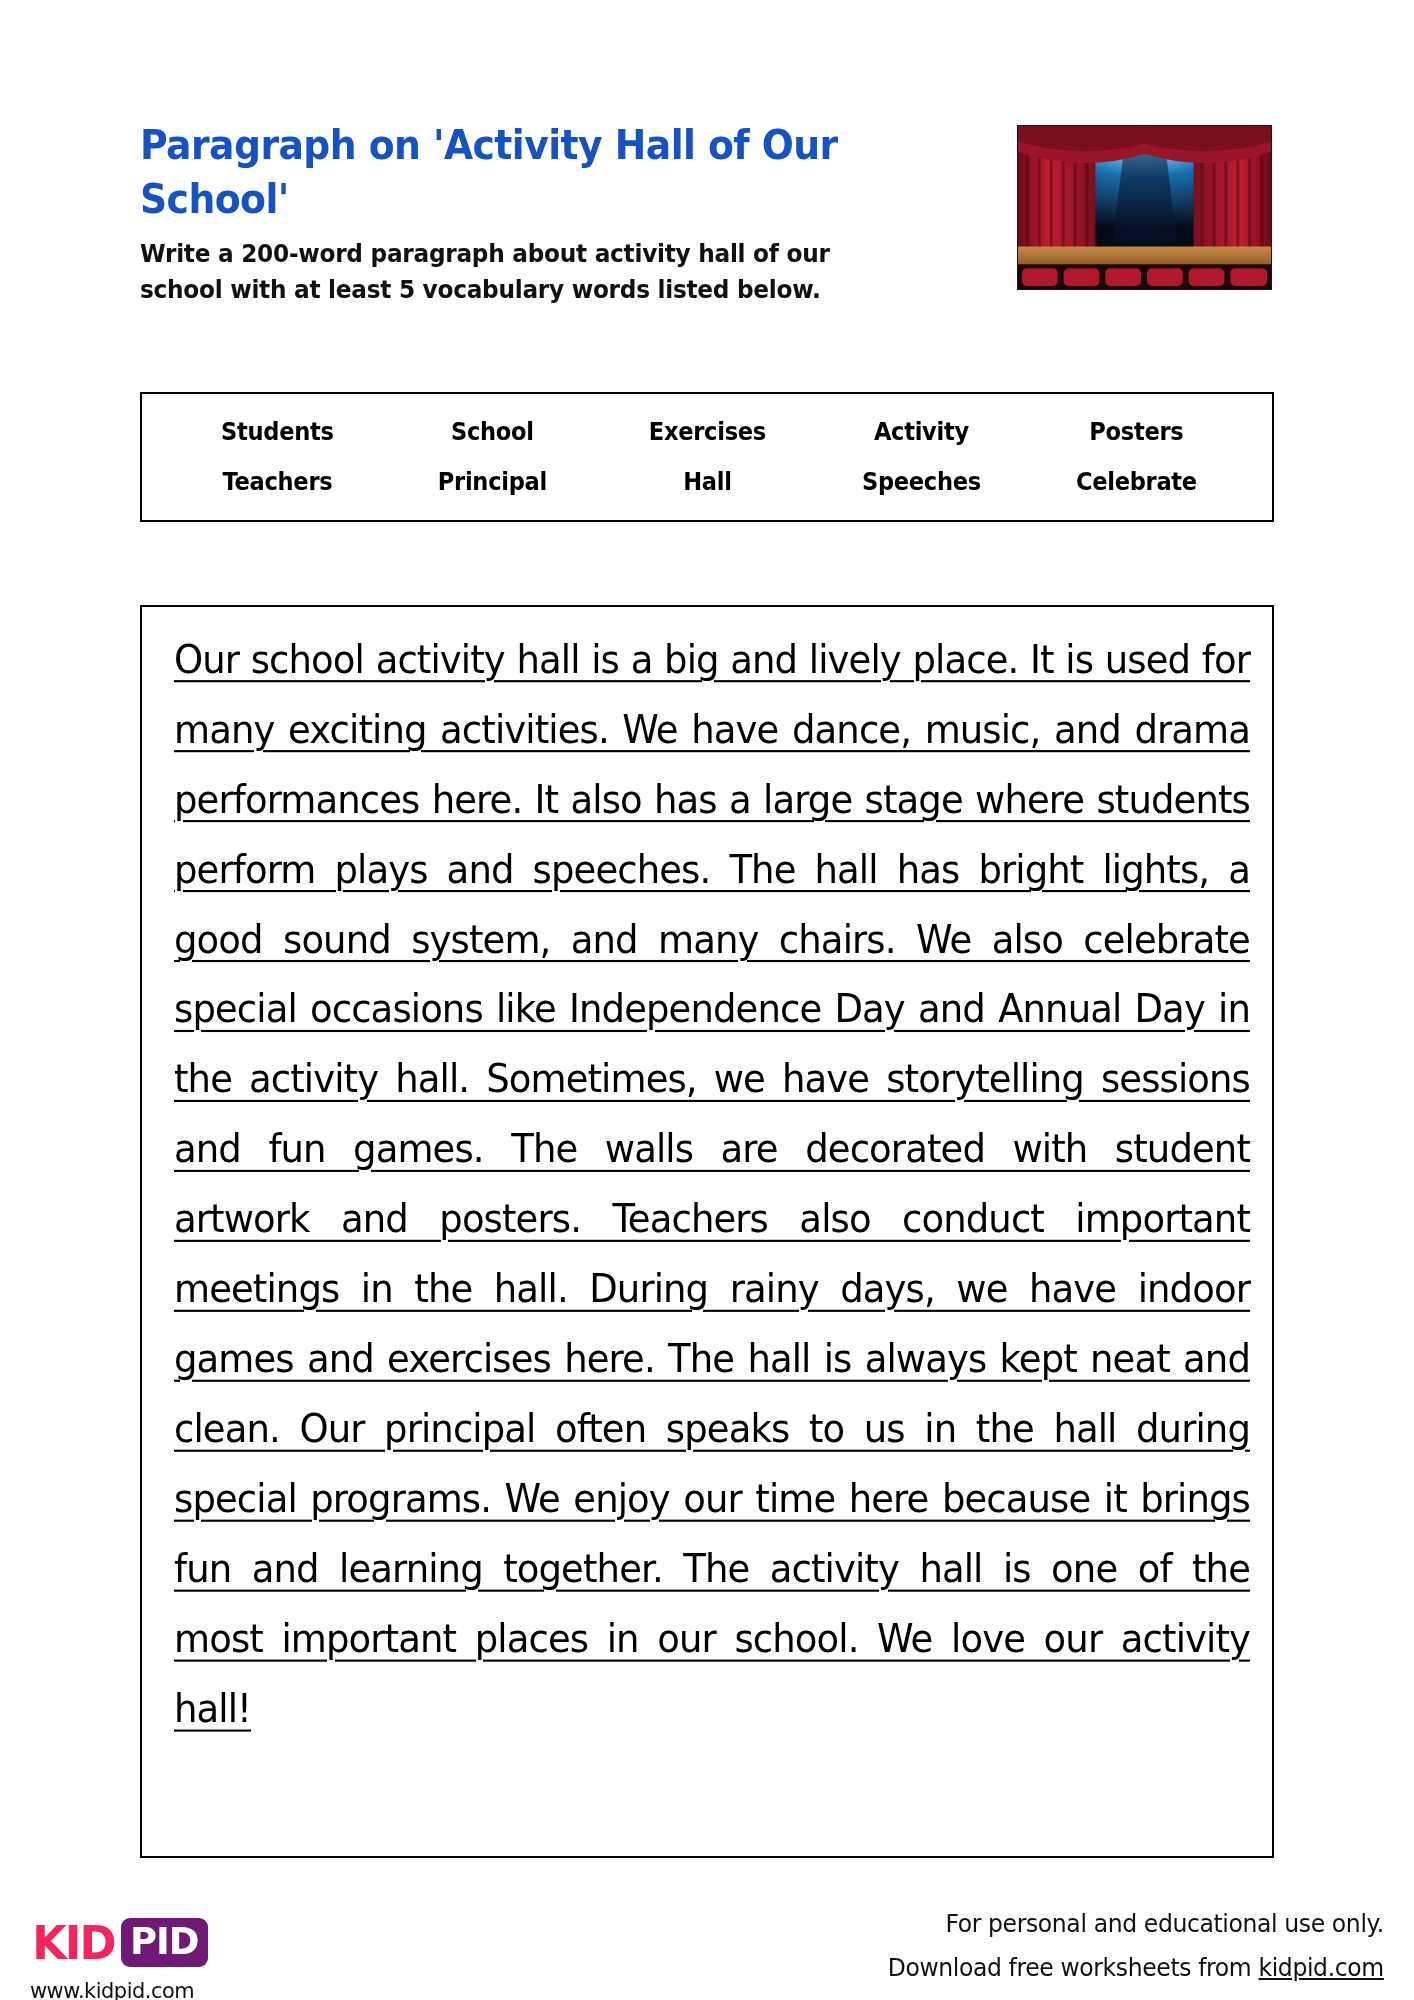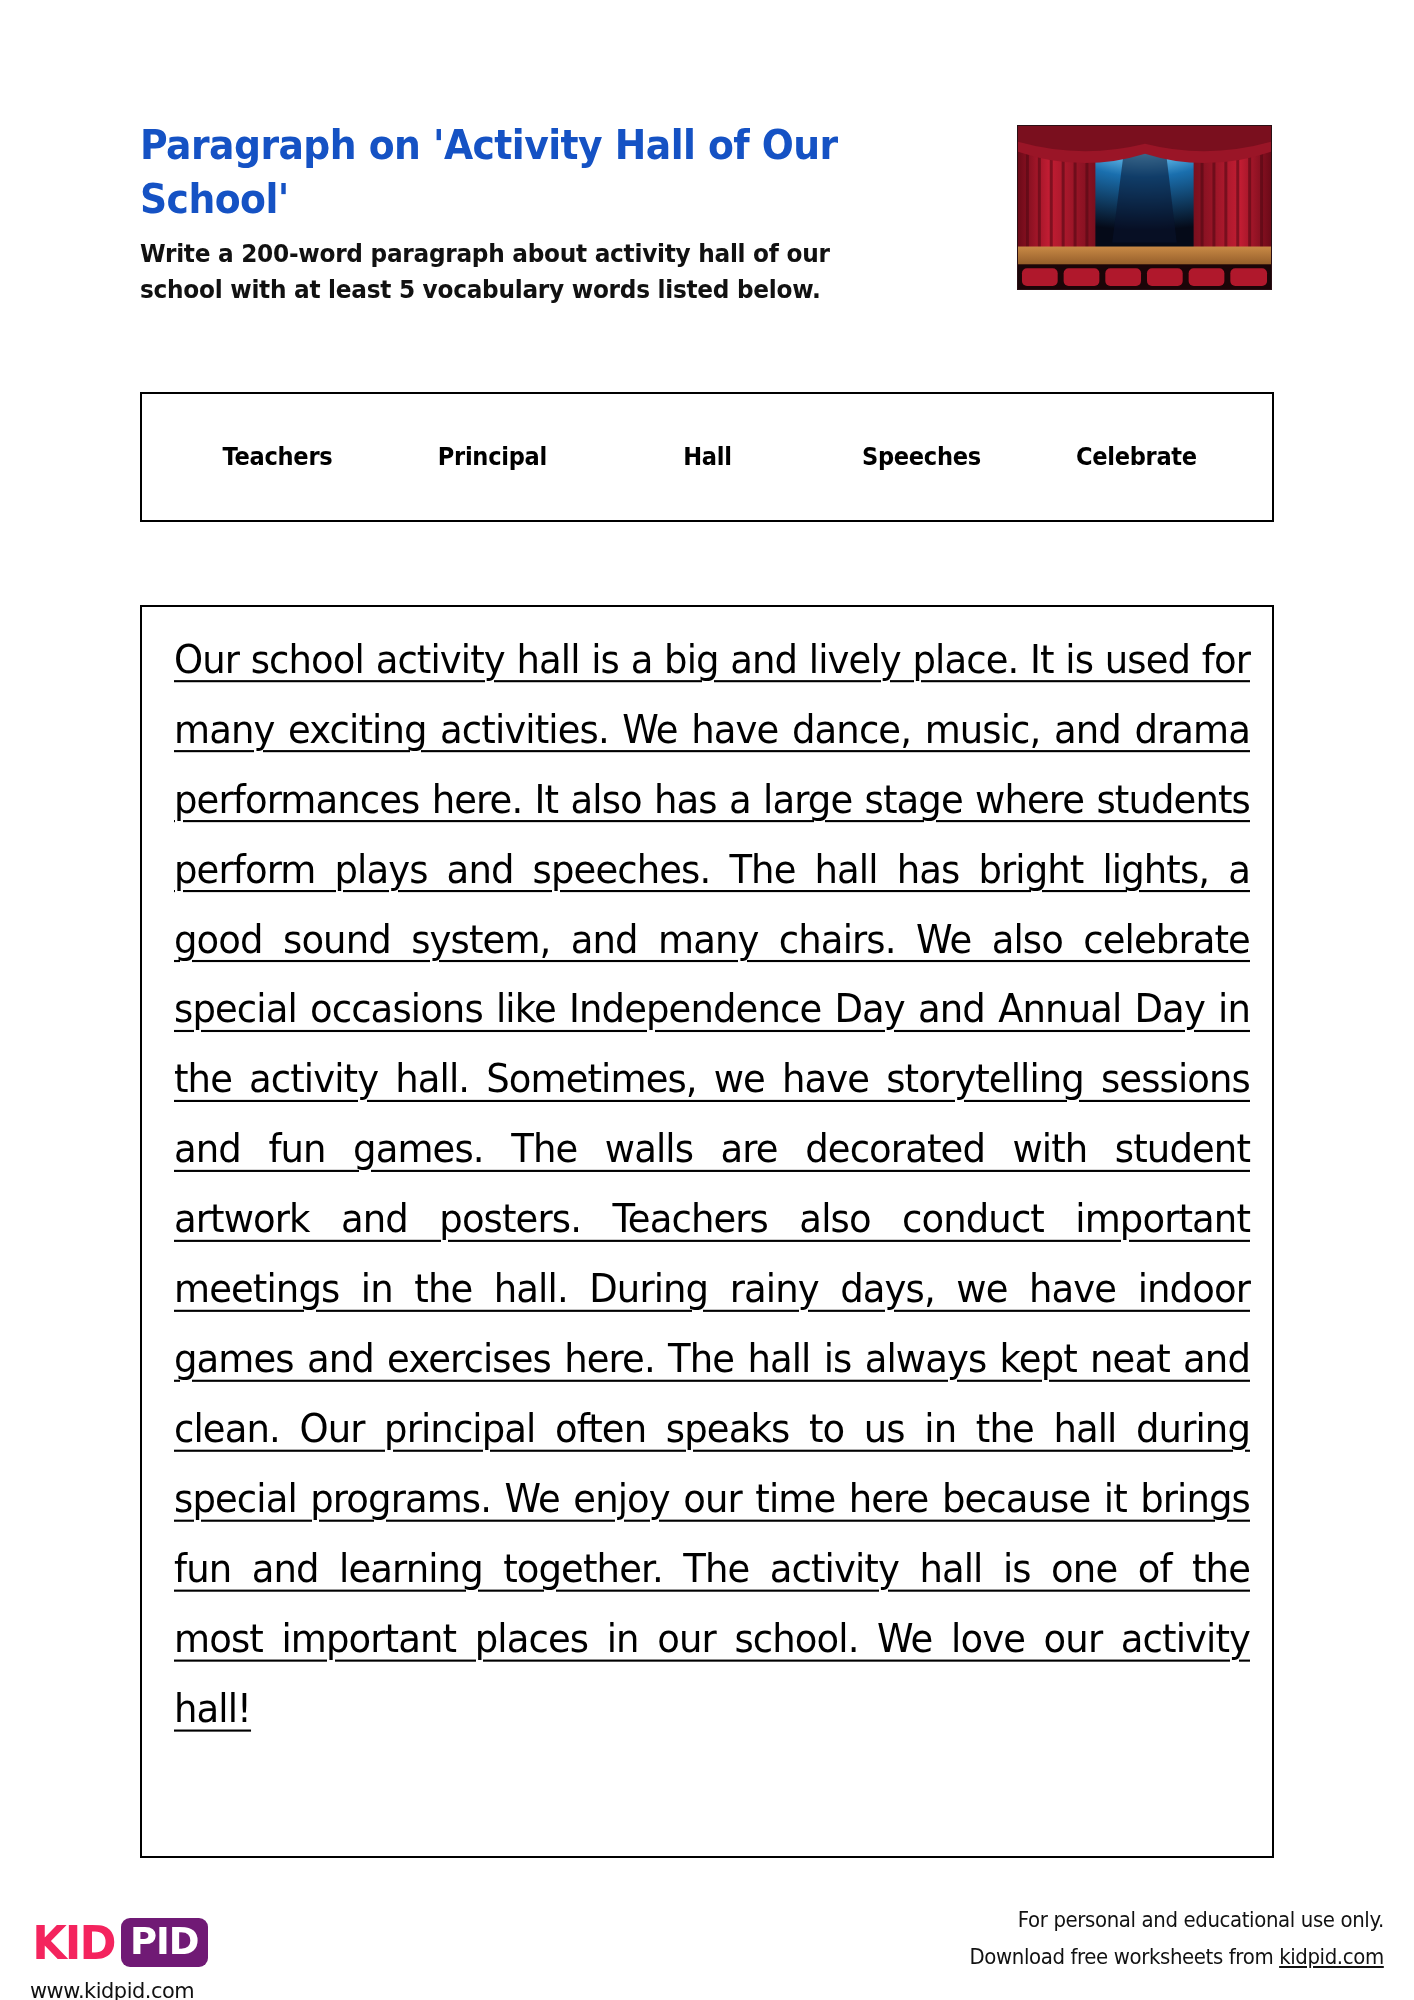--- a/index.html
+++ b/index.html
@@ -172,21 +172,21 @@
     letter-spacing: -0.5px;
     transform: scaleX(0.95);
     transform-origin: left top;
   }
   .footer-notice {
     position: absolute;
     right: 30px;
     top: 12px;
     text-align: right;
     font-family: "DejaVu Sans", sans-serif;
-    font-size: 21px;
+    font-size: 25px;
     color: #111111;
     line-height: 1.75;
     letter-spacing: -0.4px;
   }
   .footer-notice .line { display: block; transform: scaleX(0.94); transform-origin: right top; }
   .footer-link { text-decoration: underline; color: #111111; }
 </style>
 </head>
 <body>
 
@@ -250,20 +250,27 @@
       <rect x="88" y="144" width="36" height="18" rx="5"></rect>
       <rect x="130" y="144" width="36" height="18" rx="5"></rect>
       <rect x="172" y="144" width="36" height="18" rx="5"></rect>
       <rect x="214" y="144" width="37" height="18" rx="5"></rect>
     </g>
   </svg>
 </div>
 
 <div class="vocab-box">
   <div class="vocab-row">
+    <div class="vocab-cell">Students</div>
+    <div class="vocab-cell">School</div>
+    <div class="vocab-cell">Exercises</div>
+    <div class="vocab-cell">Activity</div>
+    <div class="vocab-cell">Posters</div>
+  </div>
+  <div class="vocab-row">
     <div class="vocab-cell">Teachers</div>
     <div class="vocab-cell">Principal</div>
     <div class="vocab-cell">Hall</div>
     <div class="vocab-cell">Speeches</div>
     <div class="vocab-cell">Celebrate</div>
   </div>
 </div>
 
 <div class="answer-box">
   <div class="answer-text">Our school activity hall is a big and lively place. It is used for many exciting activities. We have dance, music, and drama performances here. It also has a large stage where students perform plays and speeches. The hall has bright lights, a good sound system, and many chairs. We also celebrate special occasions like Independence Day and Annual Day in the activity hall. Sometimes, we have storytelling sessions and fun games. The walls are decorated with student artwork and posters. Teachers also conduct important meetings in the hall. During rainy days, we have indoor games and exercises here. The hall is always kept neat and clean. Our principal often speaks to us in the hall during special programs. We enjoy our time here because it brings fun and learning together. The activity hall is one of the most important places in our school. We love our activity hall!</div>

